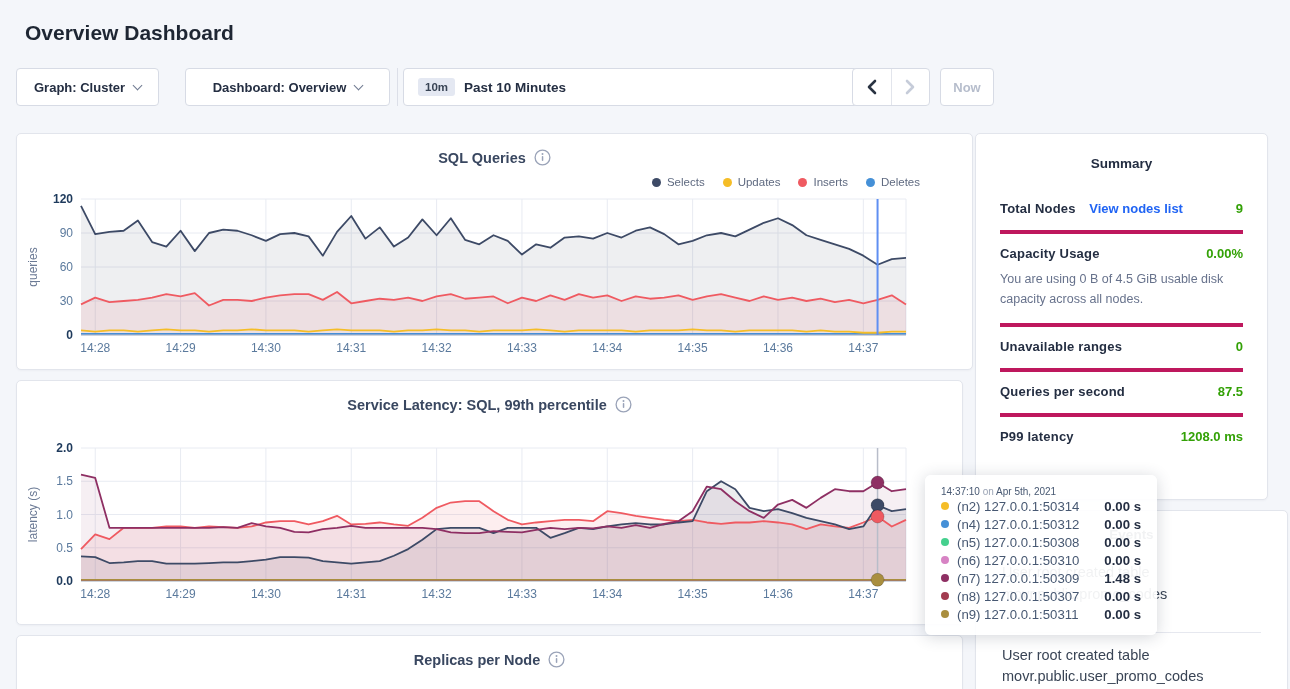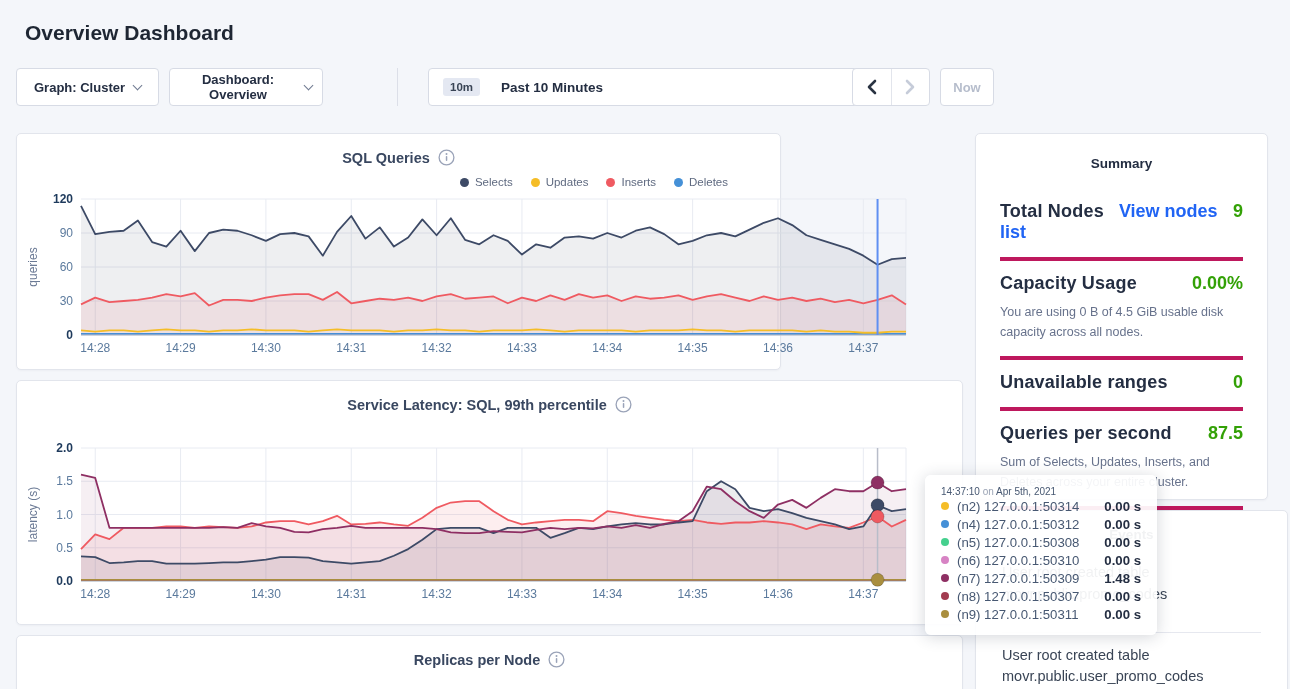--- a/index.html
+++ b/index.html
@@ -6,57 +6,57 @@
   *{box-sizing:border-box;}
   .app{position:relative;width:1290px;height:689px;overflow:hidden;background:#f4f6fa;
        font-family:"Liberation Sans",sans-serif;color:#242e42;}
   h1{position:absolute;left:16px;top:12px;margin:9px;font-size:21px;font-weight:700;color:#1e2633;}
 
   
   .tbtn{position:absolute;top:68px;height:38px;background:#fff;border:1px solid #d7dbe5;border-radius:4px;
         display:flex;align-items:center;justify-content:center;gap:9px;font-family:inherit;
         font-size:13px;font-weight:bold;color:#242e42;cursor:pointer;padding:0 10px;}
   #dd-graph{left:16px;width:143px;}
-  #dd-dashboard{left:169px;width:154px;}
+  #dd-dashboard{left:185px;width:205px;}
   .tb-divider{position:absolute;left:397px;top:68px;width:1px;height:38px;background:#dcdfe8;}
-  #time-sel{left:428px;width:476px;justify-content:flex-start;padding:8px 14px;}
+  #time-sel{left:403px;width:476px;justify-content:flex-start;padding:8px 14px;}
   .badge{background:#e4e8f2;border-radius:3px;padding:3px 7px;font-size:11.5px;font-weight:bold;color:#394455;}
-  .range-label{margin-left:12px;font-size:13.5px;}
+  .range-label{margin-left:0;font-size:13.5px;}
   #time-sel .caret{margin-left:auto;}
   .caret{width:7px;height:7px;border-right:1.6px solid #6f7a90;border-bottom:1.6px solid #6f7a90;
          transform:rotate(45deg);margin-top:-4px;flex:none;}
   .nav-group{position:absolute;left:852px;top:68px;width:78px;height:38px;display:flex;
              background:#fff;border:1px solid #d7dbe5;border-radius:4px;overflow:hidden;}
   .nav-group button{flex:1;background:none;border:none;display:flex;align-items:center;justify-content:center;cursor:pointer;}
   .nav-group button:first-child{border-right:1px solid #e2e5ec;}
   #now-btn{left:940px;width:54px;color:#b6bdcc;}
 
   
   .panel{position:absolute;background:#fff;border:1px solid #e2e5ec;border-radius:5px;
          box-shadow:0 1px 2px rgba(50,60,80,0.04);}
-  #p1{left:16px;top:133px;width:765px;height:237px;}
+  #p1{left:16px;top:133px;width:957px;height:237px;}
   #p2{left:16px;top:380px;width:947px;height:245px;}
   #p3{left:16px;top:635px;width:947px;height:90px;}
   .chart-title{position:absolute;top:15px;left:0;right:0;display:flex;justify-content:center;align-items:center;
                gap:8px;font-weight:bold;font-size:14.5px;color:#394760;}
   .legend{position:absolute;top:42px;right:52px;display:flex;gap:18px;padding-left:46px;}
   .lg-item{display:flex;align-items:center;gap:6px;font-size:11.5px;color:#5f6a80;cursor:pointer;}
   .lg-dot{width:9px;height:9px;border-radius:50%;flex:none;}
   .chart-svg{position:absolute;left:0;top:0;}
   svg{font-family:"Liberation Sans",sans-serif;}
   .tick{font-size:12px;fill:#5b7a9d;}
   .tickb{font-weight:bold;fill:#1e3a5c;}
   .axis-label{font-size:12px;fill:#6b7a95;}
 
   
   #summary{left:975px;top:133px;width:293px;height:367px;padding:16px 24px 0;}
   .sum-title{text-align:center;font-weight:bold;font-size:13.5px;color:#242e42;margin:6px 0 18px;}
   .stat{padding:12px 0 14px;}
   .stat+.stat{border-top:4px solid #be185d;}
-  .stat-row{display:flex;justify-content:space-between;align-items:baseline;font-size:18px;}
+  .stat-row{display:flex;justify-content:space-between;align-items:baseline;font-size:13px;}
   .stat-label{font-weight:bold;color:#242e42;letter-spacing:.2px;}
   .stat-link{color:var(--link_blue,#2064f4);font-weight:bold;margin-left:10px;text-decoration:none;cursor:pointer;}
   .stat-value{color:var(--accent_green,#33a106);font-weight:bold;white-space:nowrap;}
   .stat-sub{margin-top:8px;font-size:12.5px;color:#67728c;line-height:1.6;}
 
   
   #events{left:975px;top:510px;width:313px;height:215px;padding:16px 26px 0;}
   .events-title{text-align:center;font-weight:bold;font-size:13.5px;color:#3c4759;margin-bottom:12px;}
   .event{font-size:14.5px;color:#394455;line-height:1.5;padding:8px 0 26px;cursor:pointer;}
   .event+.event{border-top:1px solid #e6e8ef;padding-top:12px;}
@@ -274,21 +274,20 @@
       <div class="stat-row">
         <span class="stat-label">Unavailable ranges</span>
         <span class="stat-value">0</span>
       </div>
     </div>
     <div class="stat">
       <div class="stat-row">
         <span class="stat-label">Queries per second</span>
         <span class="stat-value">87.5</span>
       </div>
-      <div class="stat-sub">Sum of Selects, Updates, Inserts, and Deletes across your entire cluster.</div>
     </div>
     <div class="stat">
       <div class="stat-row">
         <span class="stat-label">P99 latency</span>
         <span class="stat-value">1208.0 ms</span>
       </div>
     </div>
   </aside>
 
   <aside class="panel" id="events">

